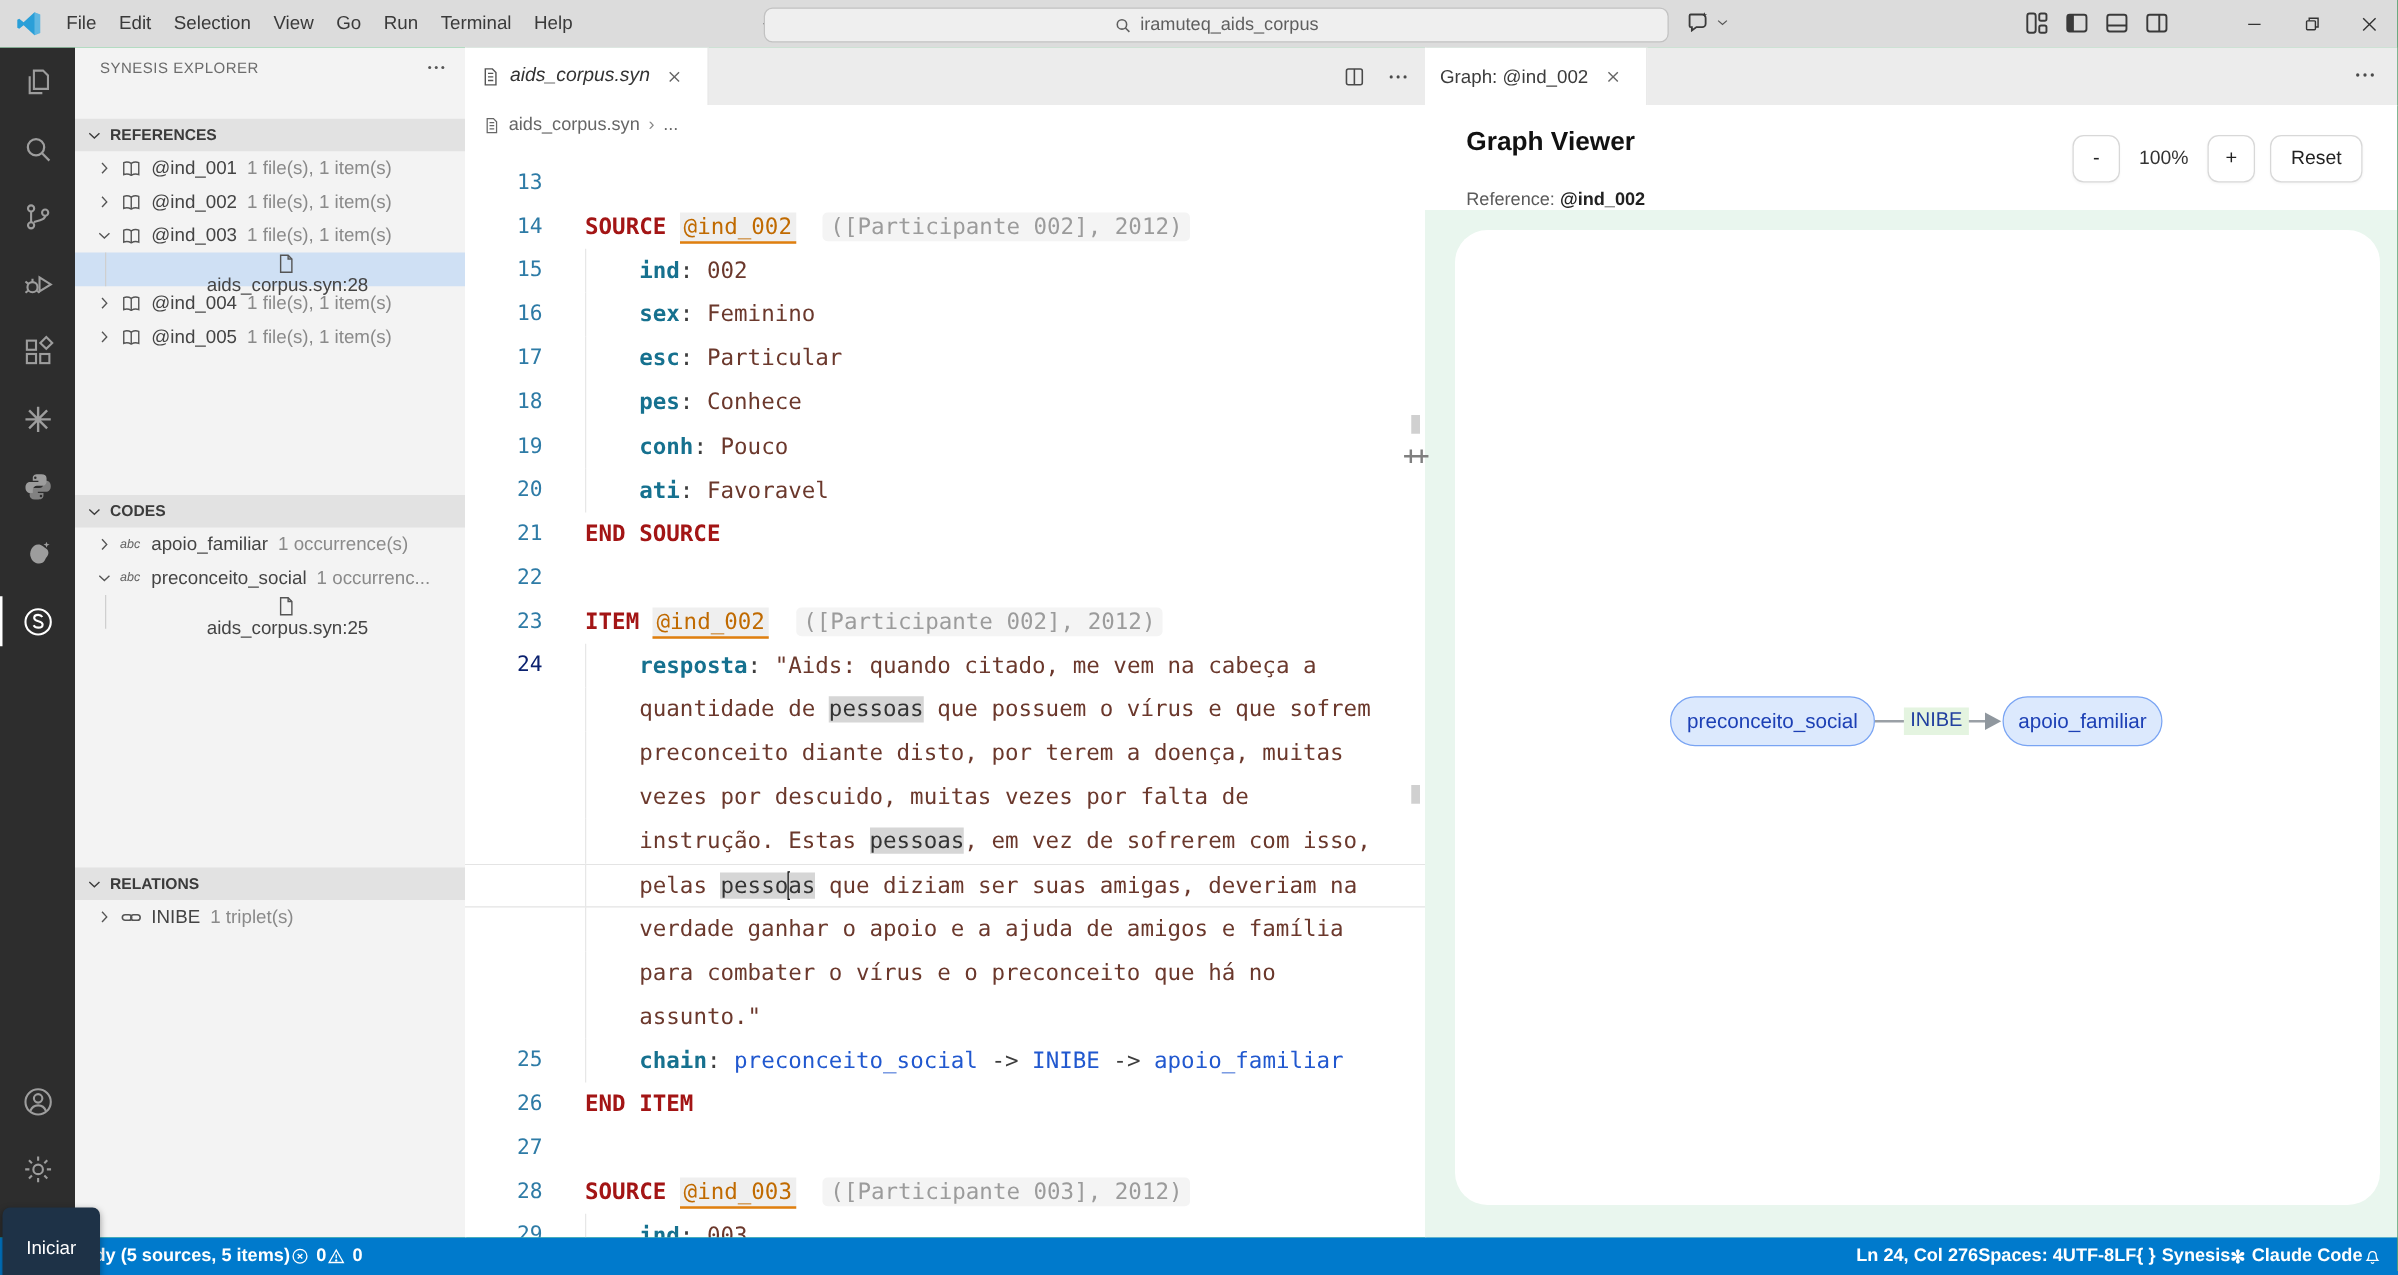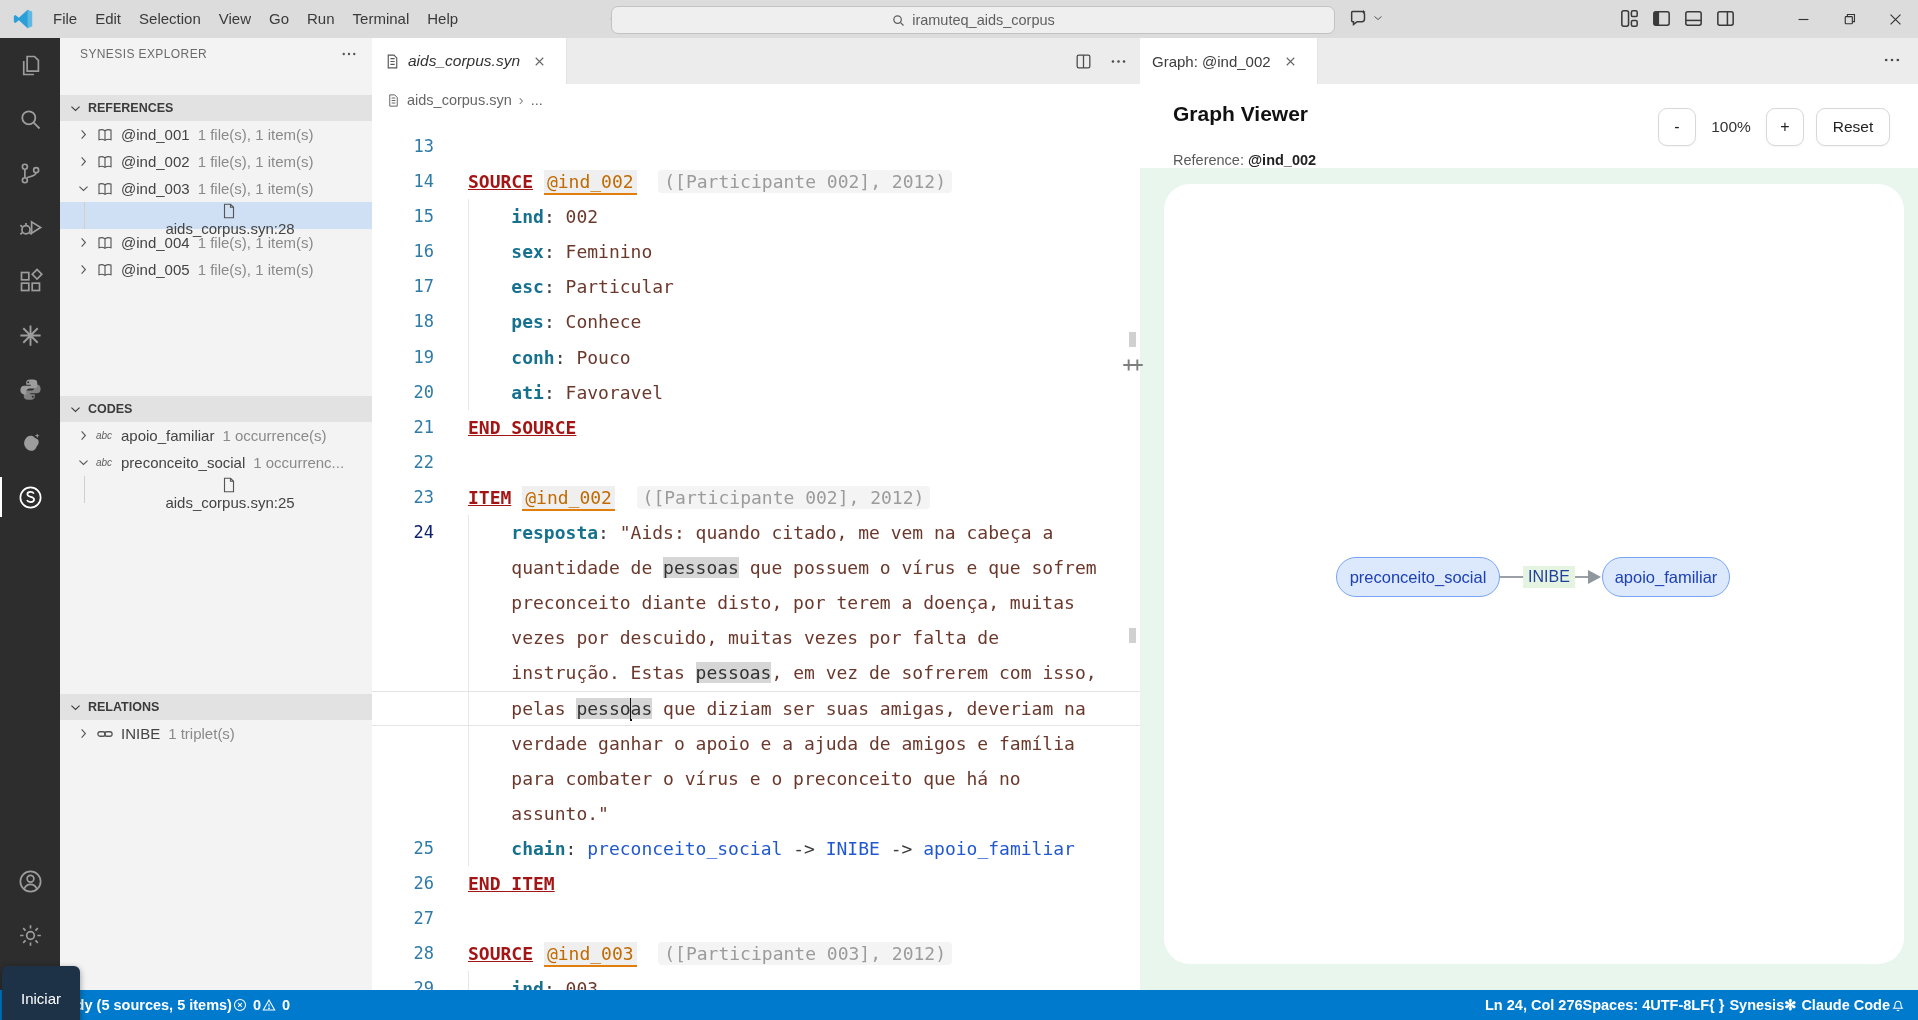--- a/index.html
+++ b/index.html
@@ -76,21 +76,21 @@
               display:flex;align-items:center;color:#666;font-size:14.5px;}
   .breadcrumb .ico{width:15px;height:15px;margin:0 6px 0 14px;color:#666;}
   .breadcrumb .sep{margin:0 7px;color:#888;}
   .codearea{position:absolute;left:0;top:78px;width:100%;height:874px;overflow:hidden;
             font-family:"DejaVu Sans Mono",monospace;font-size:18px;padding-top:13px;box-sizing:border-box;}
   .vrow{position:relative;height:35.1px;line-height:35.1px;padding-left:96px;white-space:pre;}
   .vrow.cur{box-shadow:inset 0 1px 0 #e4e4e4, inset 0 -1px 0 #e4e4e4;}
   .vrow.ind::before{content:'';position:absolute;left:96px;top:0;bottom:0;width:1px;background:#e7e7e7;}
   .lnum{position:absolute;left:0;top:0;width:62px;text-align:right;color:#2e7ba6;font-size:17px;}
   .lnum.active{color:#0b216f;}
-  .kw{color:#a31515;font-weight:bold;text-decoration:underline;}
+  .kw{color:#a31515;font-weight:bold;}
   .key{color:#16718f;font-weight:bold;}
   .pun{color:#3d3d3d;}
   .val,.str{color:#6b382c;}
   .ref{color:#c06a00;background:#efefef;border-bottom:2px solid #e07f0e;padding:1px 3px;}
   .meta{color:#9b9b9b;background:#f4f4f4;border-radius:4px;padding:1px 6px;}
   .chain{color:#2158cf;}
   .arrow{color:#3d3d3d;}
   .hl{background:#d6d6d6;}
   .caret{display:inline-block;width:2px;height:23px;background:#111;vertical-align:middle;margin:0 -1px;}
   .edge-mark{position:absolute;width:7px;height:15px;background:#c4c4c4;opacity:.8;z-index:4;}

